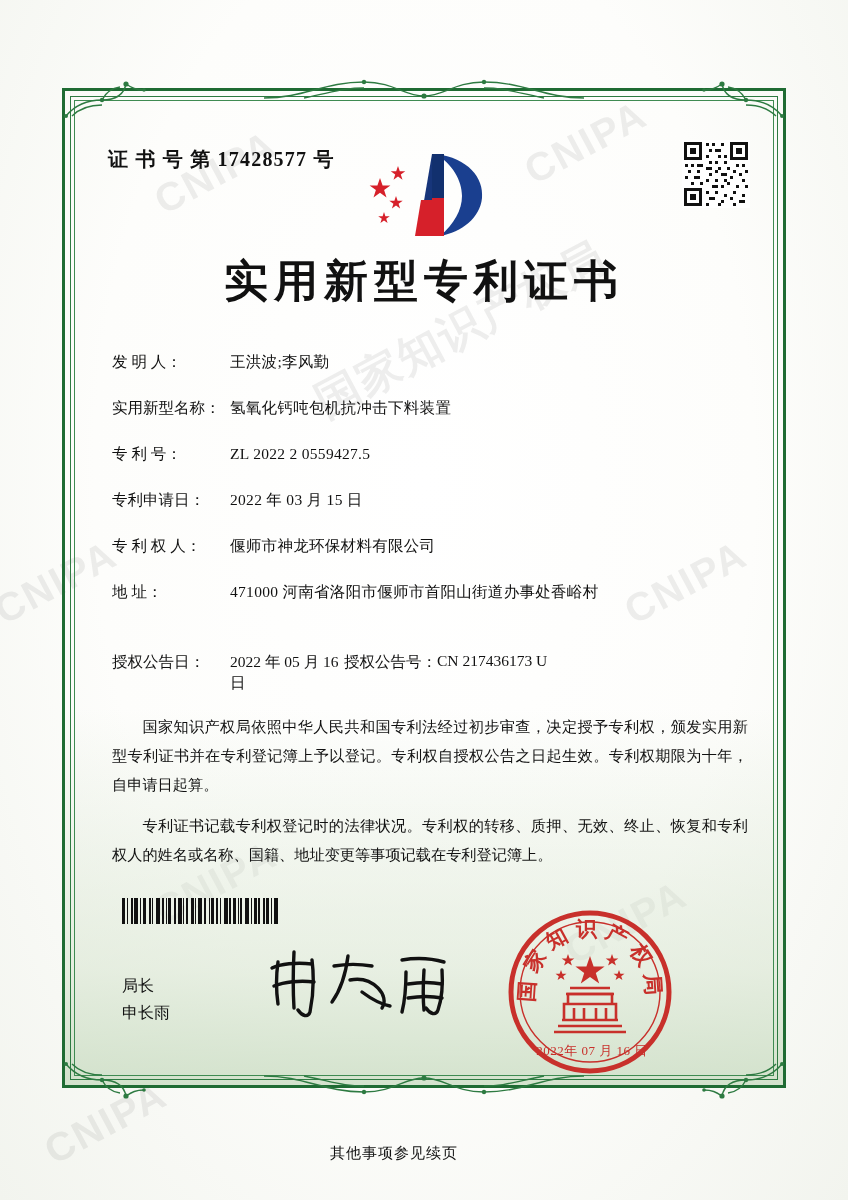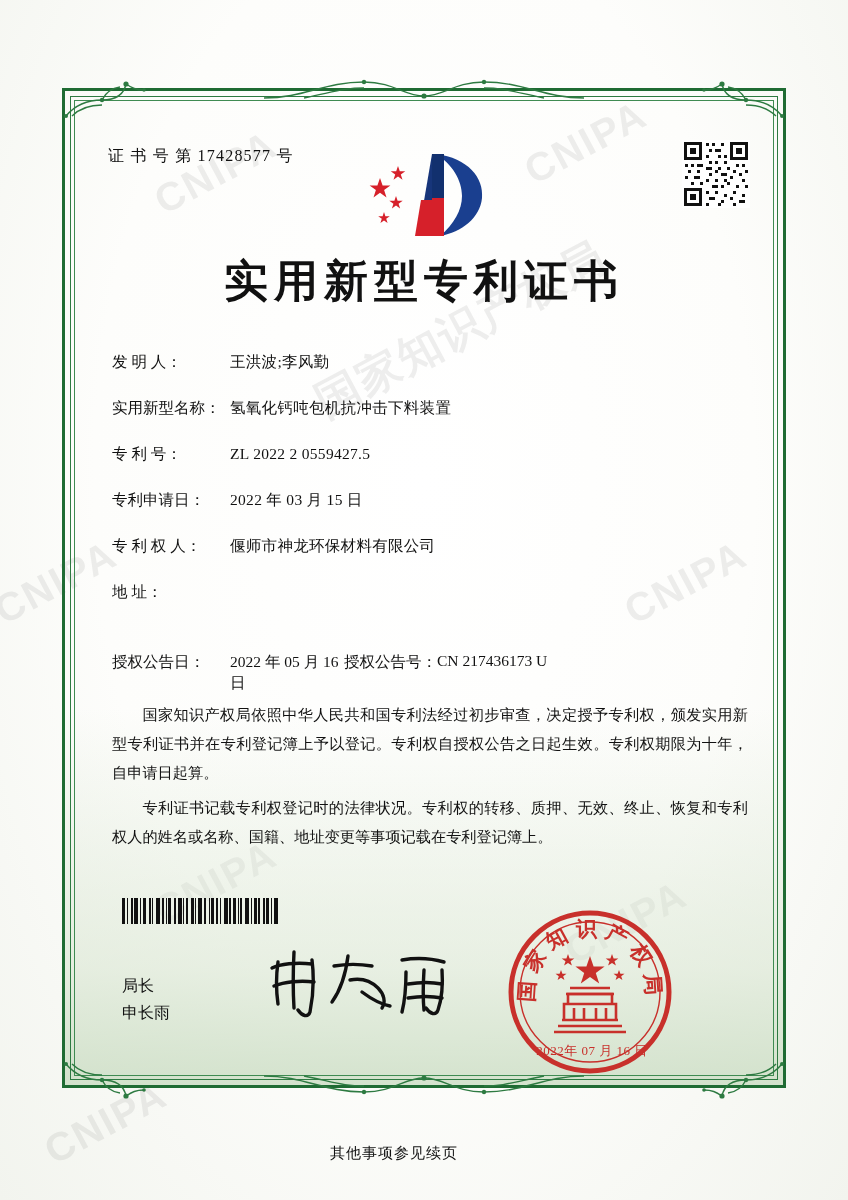--- a/index.html
+++ b/index.html
@@ -96,24 +96,25 @@
   .wm-4 { left: 620px;  top: 560px; font-size: 40px; transform: rotate(-28deg); }
   .wm-5 { left: 150px;  top: 860px; font-size: 40px; transform: rotate(-28deg); }
   .wm-6 { left: 560px;  top: 900px; font-size: 40px; transform: rotate(-28deg); }
   .wm-7 { left: 40px;   top: 1100px; font-size: 40px; transform: rotate(-28deg); }
   .wm-cn { left: 300px; top: 300px; font-size: 44px; transform: rotate(-28deg); }
 
   
   .cert-no {
     position: absolute;
     left: 108px; top: 146px;
-    font-size: 16px;
+    font-size: 20px;
     color: #111;
     letter-spacing: 1.2px;
     font-family: "Liberation Serif", serif;
+    font-weight: bold;
   }
   .qr {
     position: absolute;
     left: 682px; top: 140px;
     width: 68px; height: 68px;
   }
 
   .emblem {
     position: absolute;
     left: 358px; top: 148px;
@@ -166,21 +167,21 @@
   .paras {
     position: absolute;
     left: 112px; top: 700px;
     width: 636px;
     font-size: 15.2px;
     line-height: 29px;
     color: #111;
     text-align: justify;
   }
   .paras p {
-    margin: 0 0 6px 0;
+    margin: 12px 0 6px 0;
     text-indent: 2em;
   }
 
   
   .barcode {
     position: absolute;
     left: 122px; top: 898px;
     width: 222px; height: 26px;
     display: flex;
     align-items: stretch;
@@ -469,20 +470,21 @@
       <div class="val">2022 年 03 月 15 日</div>
     </div>
 
     <div class="row">
       <div class="lbl">专 利 权 人：</div>
       <div class="val">偃师市神龙环保材料有限公司</div>
     </div>
 
     <div class="row">
       <div class="lbl">地 址：</div>
+      <div class="val">471000 河南省洛阳市偃师市首阳山街道办事处香峪村</div>
     </div>
 
     <div class="row">
       <div class="inline-pair">
         <div class="a" style="display:flex;margin-top:24px;">
           <span class="lbl">授权公告日：</span>
           <span>2022 年 05 月 16 日</span>
         </div>
         <div style="display:flex;">
           <span>授权公告号：</span>

